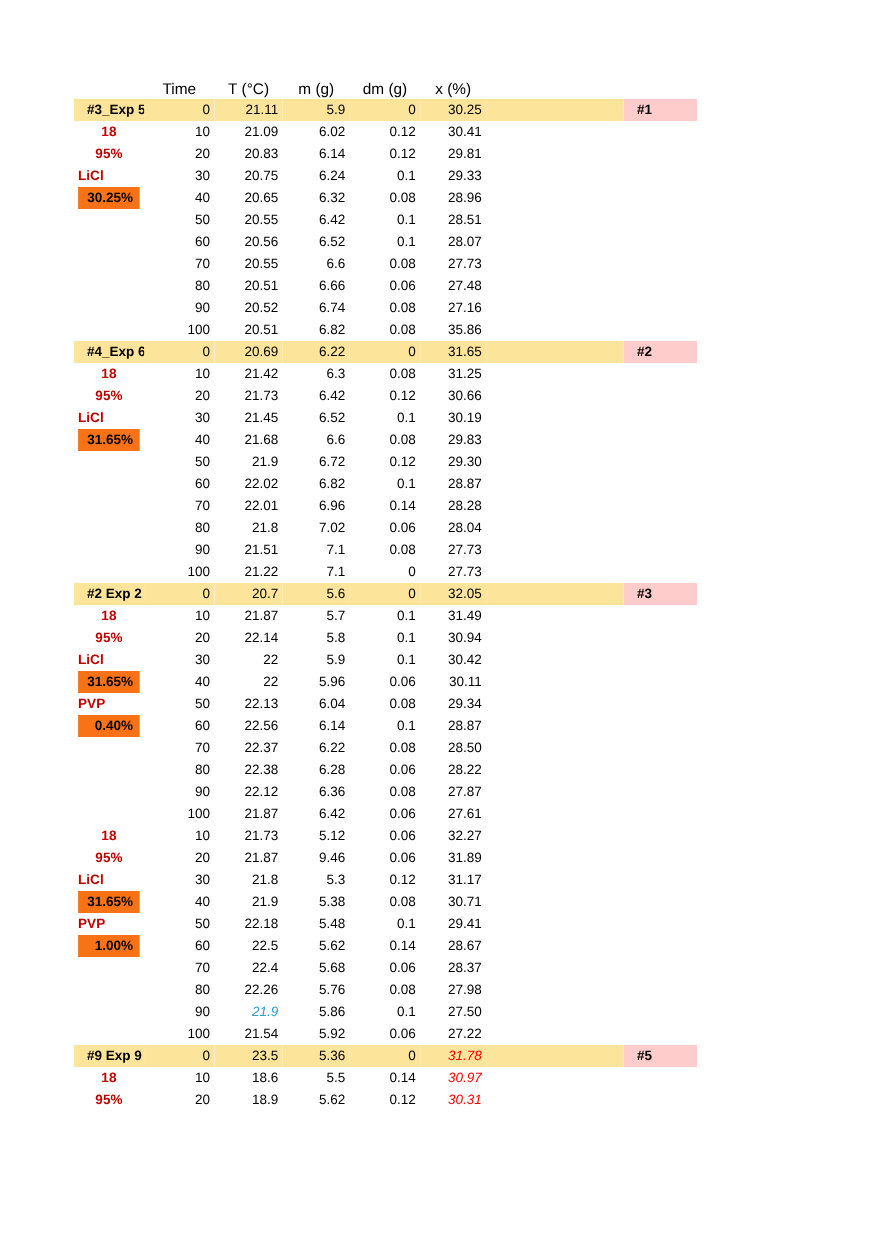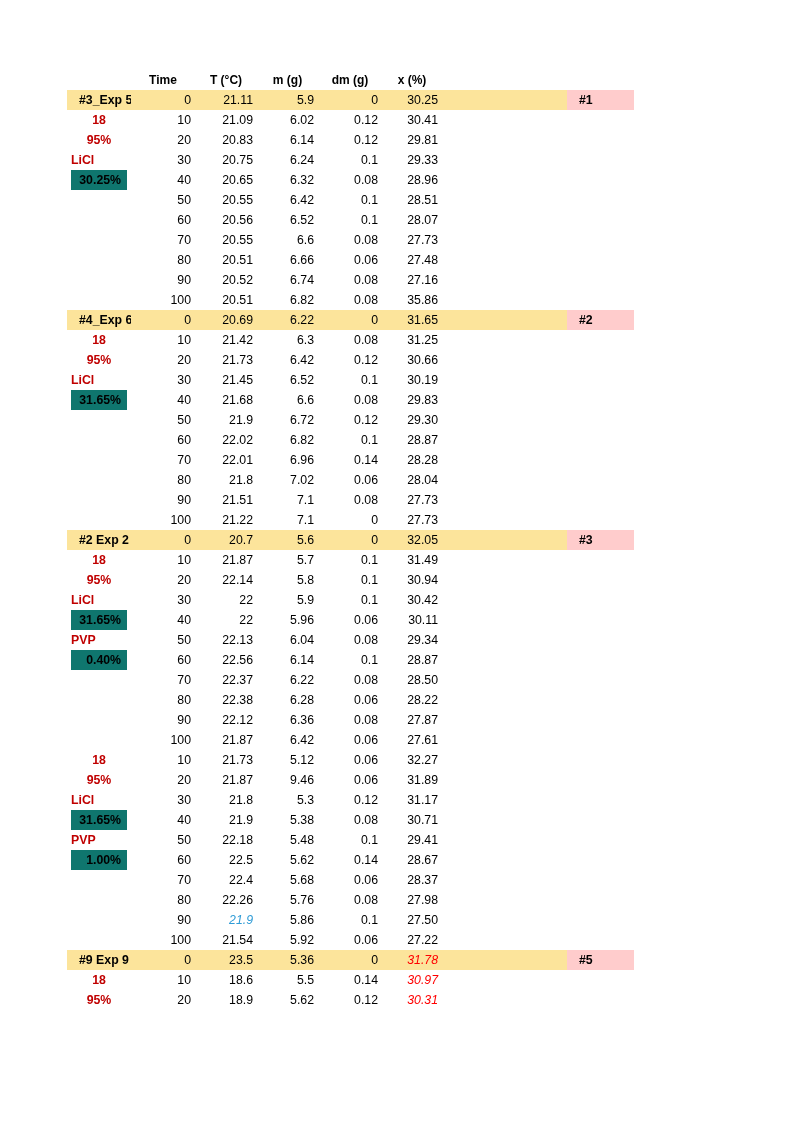--- a/index.html
+++ b/index.html
@@ -45,44 +45,44 @@
     padding: 0 4px;
     height: 20px;
     line-height: 20px;
     vertical-align: middle;
     white-space: nowrap;
     overflow: hidden;
   }
 
   
   tr.header-row td {
-    font-weight: bold;
+    font-weight: normal;
     text-align: center;
-    font-size: 12px;
+    font-size: 14px;
   }
   tr.header-row td.h-label { text-align: left; }
 
   
   .num { text-align: right; }
   .lbl-left  { text-align: left;  font-weight: bold; }
   .lbl-right { text-align: center; font-weight: bold; }
 
   
   tr.block-head td { background: #FCE49B; padding-left: 12px; }
   tr.block-head td.tag-cell { background: #FFCCCC; }
   tr.block-head td.pad-cell { background: #FCE49B; }
 
   
   .red   { color: #C00000; }
   .redv  { color: #FF0000; font-style: italic; }
   .blue  { color: #2E9BD6; font-style: italic; }
 
   
   .green-chip {
-    background: #0f766e;
+    background: #f97316;
     display: block;
     width: 100%;
     height: 20px;
     line-height: 20px;
     text-align: right;
     font-weight: bold;
     padding-right: 6px;
     box-sizing: border-box;
     color: #000000;
   }

